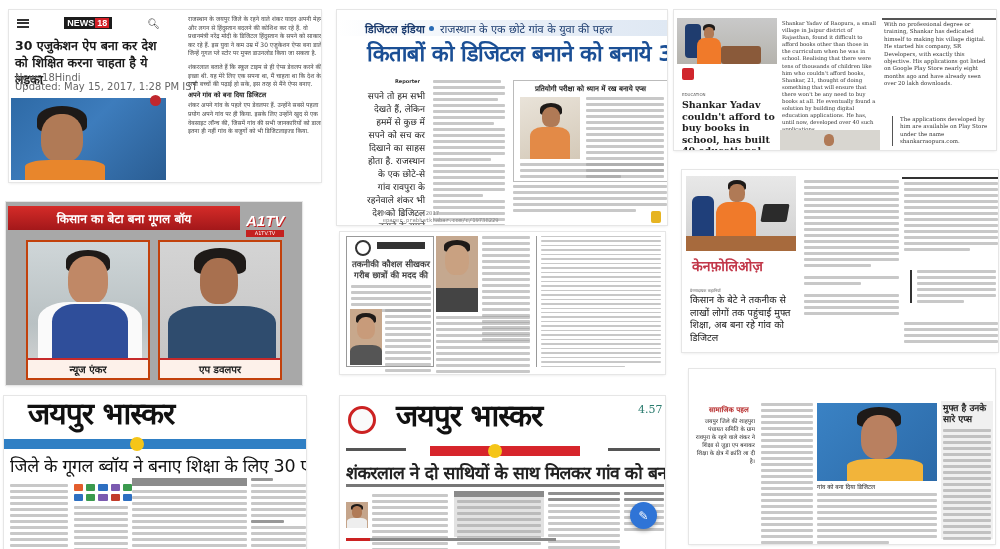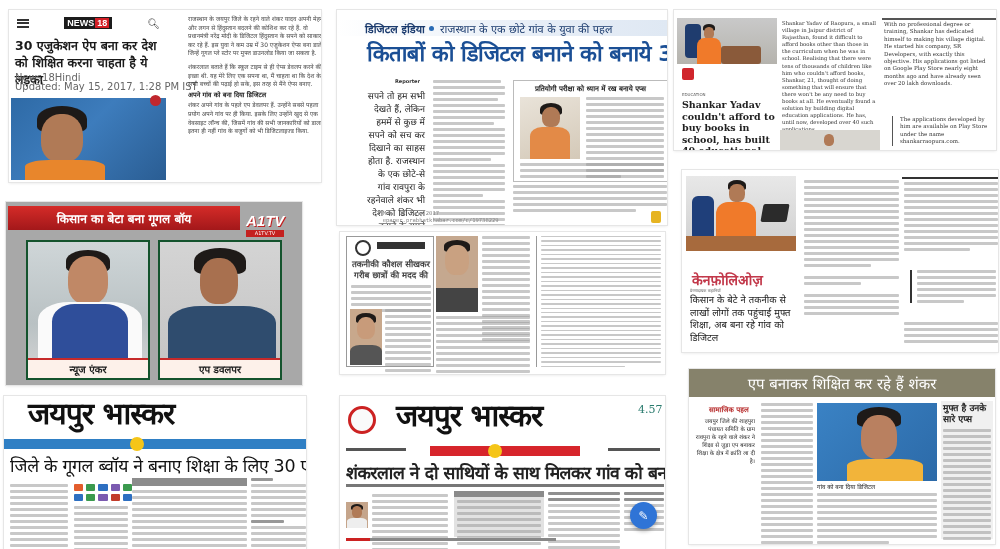--- a/index.html
+++ b/index.html
@@ -59,39 +59,39 @@
   #t3 .col2img { left:106px; top:120px; width:100px; height:20px; background:#d8d6d0; }
   #t3 .col3 { position:absolute; left:210px; top:11px; width:108px; font-size:5.5px; line-height:7.4px; color:#333; font-family:"DejaVu Serif",serif; }
   #t3 .topbar { position:absolute; left:208px; top:8px; width:114px; height:2px; background:#555; }
   #t3 .quote { position:absolute; left:218px; top:106px; width:96px; font-size:5.5px; line-height:7.4px; color:#333; font-family:"DejaVu Serif",serif; border-left:1px solid #555; padding-left:7px; }
 
   
   #t4 { left: 6px; top: 202px; width: 296px; height: 183px; background:#a8a8a8; }
   #t4 .bar { position:absolute; left:2px; top:4px; width:232px; height:24px; background: linear-gradient(180deg,#d52b28,#a3181a); color:#fff; font-weight:bold; font-size:12px; display:flex; align-items:center; justify-content:center; }
   #t4 .a1 { position:absolute; left:240px; top:10px; color:#fff; font-weight:bold; font-size:15px; font-style:italic; font-family:"Liberation Sans",sans-serif; text-shadow: 1px 1px 0 #c21f1f; }
   #t4 .a1url { position:absolute; left:240px; top:28px; width:38px; height:7px; background:#c4201f; color:#fff; font-size:5px; text-align:center; line-height:7px; }
-  #t4 .panel { position:absolute; top:38px; width:124px; height:140px; border:2px solid #14532d; background:#d8d8d8; overflow:hidden; }
+  #t4 .panel { position:absolute; top:38px; width:124px; height:140px; border:2px solid #c2410c; background:#d8d8d8; overflow:hidden; }
   #t4 .panel .lbl { position:absolute; left:0; bottom:0; width:100%; height:20px; background:#fdf1ea; color:#222; font-weight:bold; font-size:10px; display:flex; align-items:center; justify-content:center; border-top:2px solid #c62a2a; }
 
   
   #t5 { left: 340px; top: 232px; width: 325px; height: 142px; }
   #t5 .c1 { position:absolute; left:6px; top:4px; width:88px; height:131px; border:1px solid #999; }
   #t5 .c1 .logo { position:absolute; left:8px; top:3px; width:16px; height:16px; border-radius:50%; border:2px solid #333; }
   #t5 .c1 .tag { position:absolute; left:30px; top:5px; width:48px; height:7px; background:#333; }
   #t5 .c1 .h { position:absolute; left:4px; top:22px; width:80px; font-size:8.5px; line-height:11px; font-weight:bold; color:#444; text-align:center; }
   #t5 .c1 .img { left:3px; top:72px; width:32px; height:56px; background:#c8a88c; }
   #t5 .c2 { position:absolute; left:96px; top:4px; width:95px; height:131px; }
   #t5 .c2 .img { left:0; top:0; width:42px; height:75px; background:#c5a88f; }
   #t5 .c2 .cap { position:absolute; left:0; top:52px; width:42px; height:24px; background:#444; }
   #t5 .c3 { position:absolute; left:196px; top:4px; width:125px; height:131px; border-left:1px solid #999; padding-left:4px; }
 
   
   #t6 { left: 682px; top: 170px; width: 316px; height: 182px; }
   #t6 .img { left:4px; top:6px; width:110px; height:75px; background: linear-gradient(180deg,#e8e8e8,#cfcfcf); }
-  #t6 .brand { position:absolute; left:10px; top:100px; font-size:14px; color:#c2384a; font-weight:bold; }
+  #t6 .brand { position:absolute; left:10px; top:86px; font-size:14px; color:#c2384a; font-weight:bold; }
   #t6 .kick { position:absolute; left:8px; top:118px; font-size:4px; color:#555; }
   #t6 .headline { position:absolute; left:8px; top:124px; width:110px; font-size:9.5px; line-height:12.5px; color:#222; }
   #t6 .col2 { position:absolute; left:122px; top:10px; width:95px; }
   #t6 .col3 { position:absolute; left:222px; top:12px; width:94px; }
   #t6 .topbar { position:absolute; left:220px; top:7px; width:96px; height:2px; background:#333; }
   #t6 .quote { position:absolute; left:228px; top:100px; width:86px; border-left:2px solid #333; padding-left:5px; }
 
   
   #t7 { left: 4px; top: 396px; width: 302px; height: 153px; }
   #t7 .mast { position:absolute; left:24px; top:0; font-size:30px; font-weight:bold; color:#111; letter-spacing:-1px; white-space:nowrap; line-height:36px; }
@@ -595,21 +595,20 @@
         <span></span>
         <span></span>
       </div>
     <div class="foot">
         <b></b>
       </div>
     <div class="fab">✎</div>
   </div>
 
   <div class="tile" id="t9">
-    <div class="bar">एप बनाकर शिक्षित कर रहे हैं शंकर</div>
     <div class="kick">सामाजिक पहल</div>
     <div class="c1">जयपुर जिले की शाहपुरा पंचायत समिति के ग्राम रावपुरा के रहने वाले शंकर ने शिक्षा से जुड़ा एप बनाकर शिक्षा के क्षेत्र में क्रांति ला दी है।</div>
     <div class="c2 lines">
       <span></span>
         <span></span>
         <span></span>
         <span></span>
         <span></span>
         <span></span>
         <span></span>

